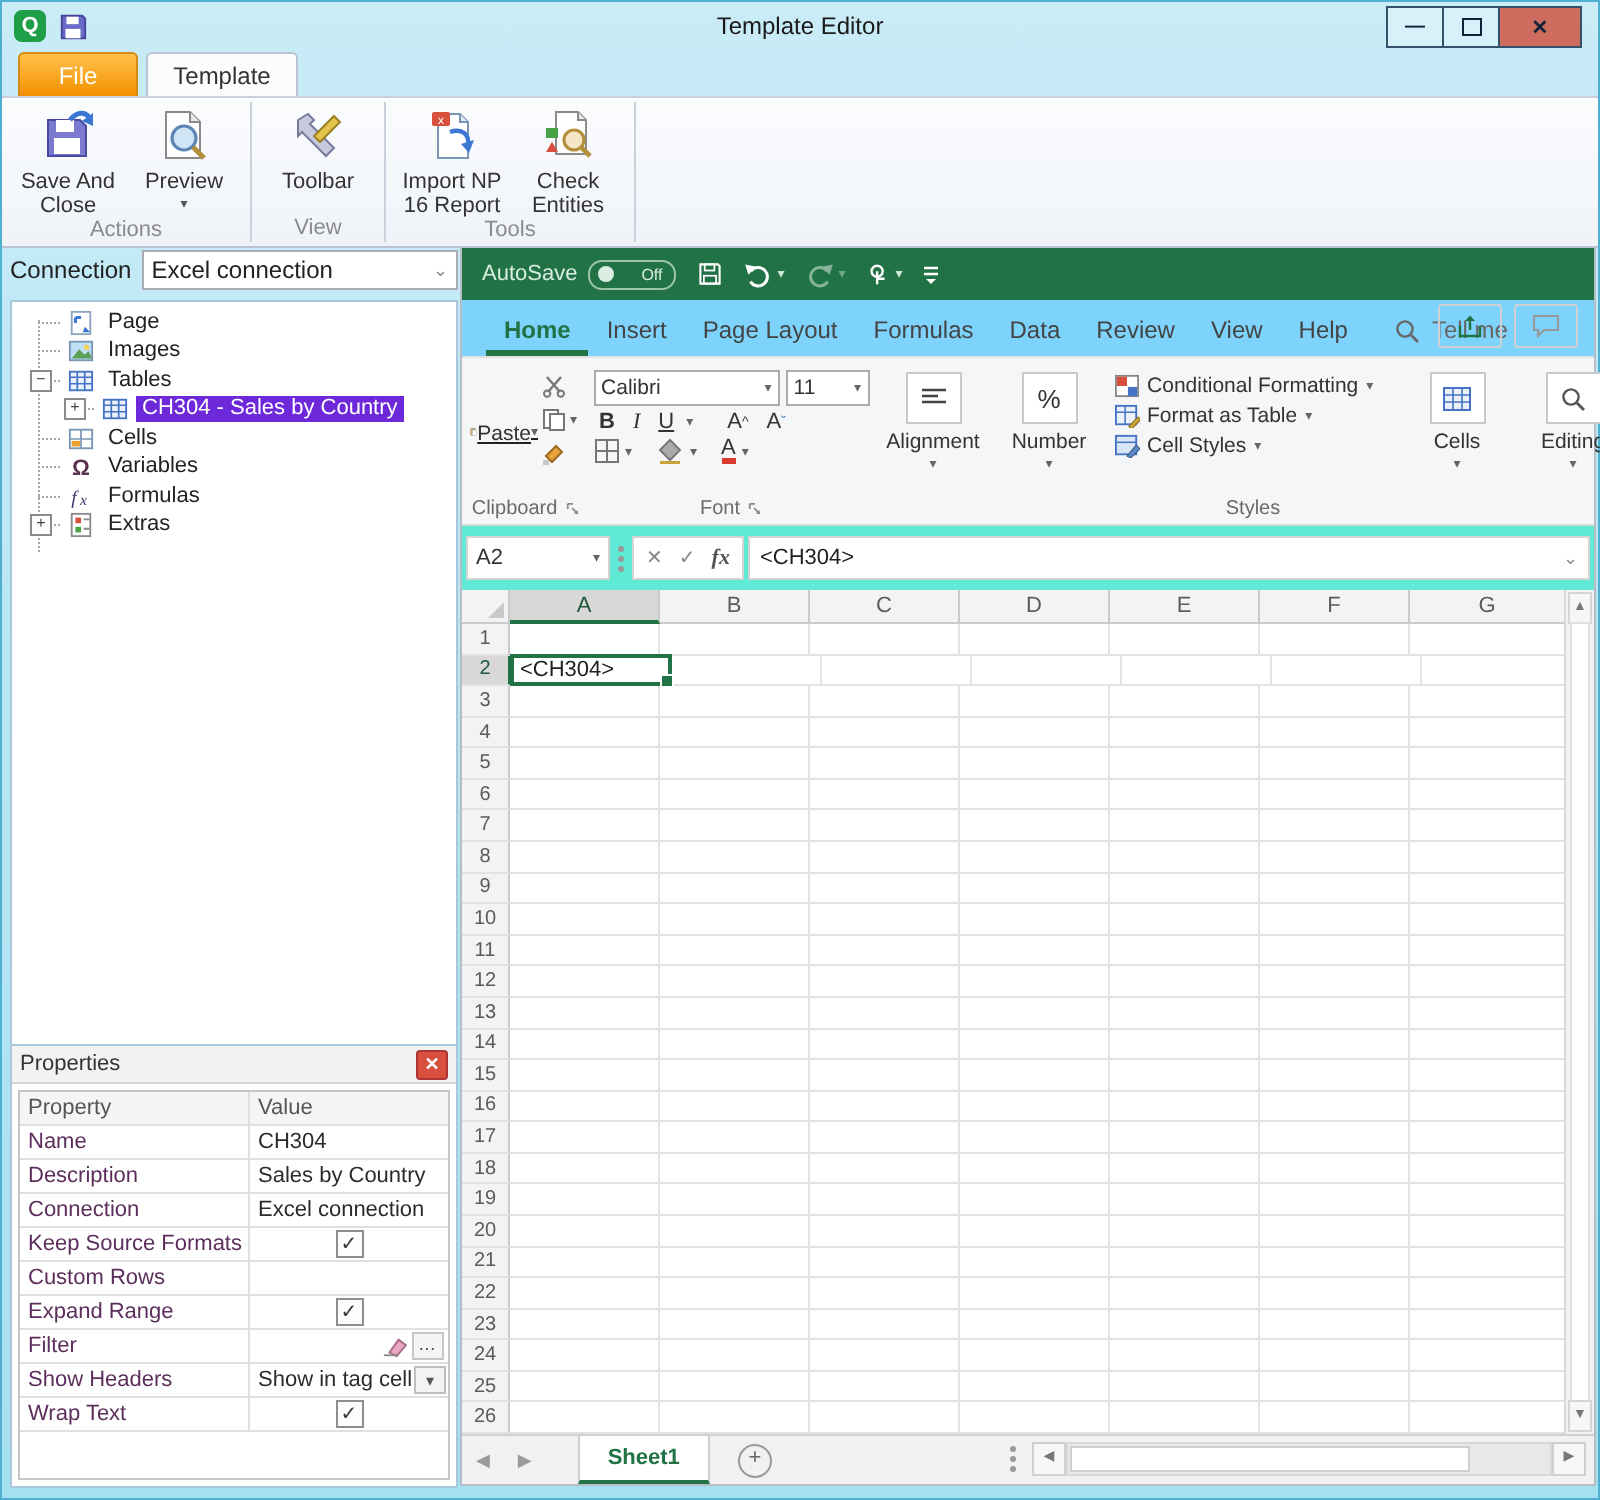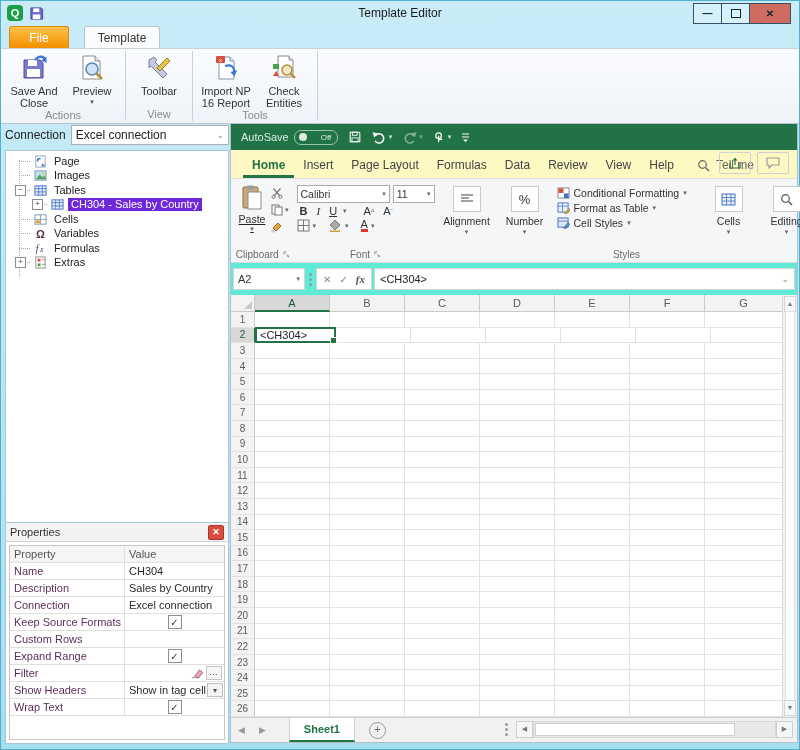--- a/index.html
+++ b/index.html
@@ -17,21 +17,21 @@
   .winbtn{width:27px;height:19px;border:1px solid #35506B;display:flex;align-items:center;
           justify-content:center;font-size:10px;color:#10243A;background:rgba(255,255,255,0.25);
           margin-left:-1px;font-weight:bold;}
   .winbtn.close{width:40px;background:#CE6C60;}
   .maxglyph{width:8px;height:7px;border:1.5px solid #10243A;display:inline-block;}
   
   .tabrow{position:absolute;left:0;top:24px;right:0;height:23px;}
   .tab{position:absolute;bottom:0;height:21px;display:flex;align-items:center;justify-content:center;
        font-size:12px;border-radius:3px 3px 0 0;}
   .tab.file{left:8px;width:58px;background:linear-gradient(#FFC14A,#F39000);color:#fff;border:1px solid #D88A10;border-bottom:none;}
-  .tab.template{left:83px;width:74px;background:#FBFCFD;border:1px solid #B9C3D2;border-bottom:none;color:#333;}
+  .tab.template{left:72px;width:74px;background:#FBFCFD;border:1px solid #B9C3D2;border-bottom:none;color:#333;}
   
   .appribbon{position:absolute;left:0;top:47px;right:0;height:74px;background:linear-gradient(#FBFCFE,#EFF3F8);
              border-top:1px solid #C9D1DD;border-bottom:1px solid #B9C4D2;display:flex;align-items:stretch;}
   .rgroup{display:flex;flex-direction:column;padding:2px 4px 0 4px;}
   .rgroup .btns{flex:1;display:flex;align-items:flex-start;}
   .rbtn{width:58px;display:flex;flex-direction:column;align-items:center;padding-top:2px;cursor:default;}
   .rbtn .ic{width:30px;height:30px;display:flex;align-items:center;justify-content:center;}
   .rbtn .lbl{font-size:11px;color:#333;text-align:center;line-height:12px;margin-top:2px;white-space:pre-line;}
   .rbtn .dd{font-size:7px;color:#555;margin-top:1px;}
   .glabel{height:15px;text-align:center;font-size:11px;color:#8A8A8A;}
@@ -79,34 +79,34 @@
   .excel{position:absolute;left:229px;top:123px;width:566px;height:618px;background:#fff;
          border:1px solid #B5BDC6;border-top:none;box-sizing:content-box;display:flex;flex-direction:column;}
   .xl-titlebar{height:26px;background:#217346;display:flex;align-items:center;gap:10px;padding:0 10px;flex:none;}
   .autosave{display:flex;align-items:center;gap:5px;color:#D9EDE2;font-size:11px;}
   .toggle{width:34px;height:13px;border:1px solid #9CC5AD;border-radius:7px;display:flex;align-items:center;
           padding:0 4px;gap:14px;color:#D9EDE2;font-size:8px;}
   .knob{width:8px;height:8px;border-radius:50%;background:#D9EDE2;}
   .xlqbtn{display:flex;align-items:center;color:#fff;gap:2px;}
   .xlqbtn .dd{font-size:7px;color:#CFE6D9;}
   .dim{opacity:0.45;}
-  .xl-tabs{height:28px;background:#fef9c3;display:flex;align-items:flex-end;padding-left:12px;flex:none;
+  .xl-tabs{height:28px;background:#7dd3fc;display:flex;align-items:flex-end;padding-left:12px;flex:none;
            border-bottom:1px solid #E1E1E1;position:relative;}
   .xtab{padding:0 9px 6px 9px;font-size:12px;color:#444;}
   .xtab.active{color:#217346;font-weight:bold;border-bottom:3px solid #217346;padding-bottom:3px;}
   .tellme{display:flex;align-items:center;gap:6px;color:#666;font-size:12px;padding:0 10px 6px 14px;}
   .xl-right-icons{position:absolute;right:8px;bottom:4px;display:flex;gap:6px;}
   .xlsq{width:30px;height:20px;border:1px solid #D0D0D0;border-radius:2px;display:flex;align-items:center;justify-content:center;}
   
   .xl-ribbon{height:80px;background:#F5F6F7;border-bottom:1px solid #DADADA;display:flex;flex:none;padding:3px 2px 0 4px;}
   .xgroup{display:flex;flex-direction:column;}
   .xgroup .xcontent{flex:1;display:flex;}
   .xglabel{height:15px;font-size:10px;color:#6A6A6A;text-align:center;display:flex;align-items:center;justify-content:center;gap:4px;}
   .xsep{width:1px;background:#DCDCDC;margin:2px 3px;}
-  .pastebtn{width:34px;display:flex;flex-direction:column;align-items:center;padding-top:3px;text-decoration:underline;}
+  .pastebtn{width:34px;display:flex;flex-direction:row;align-items:center;padding-top:3px;text-decoration:underline;}
   .pastebtn .lbl{font-size:10.5px;color:#333;margin-top:2px;}
   .smallcol{display:flex;flex-direction:column;justify-content:flex-start;gap:3px;padding:4px 2px;}
   .sbtn{height:14px;display:flex;align-items:center;gap:2px;color:#555;}
   .fontgrp{display:flex;flex-direction:column;gap:2px;padding-top:3px;width:138px;}
   .fontrow{display:flex;align-items:center;gap:3px;}
   .combo{border:1px solid #ABABAB;background:#fff;height:16px;display:flex;align-items:center;
          justify-content:space-between;padding:0 3px;font-size:10.5px;color:#333;}
   .fmtbtn{font-size:11px;color:#333;padding:0 3px;display:flex;align-items:center;}
   .bigbtn{width:52px;display:flex;flex-direction:column;align-items:center;justify-content:flex-start;padding-top:4px;}
   .bigbtn .box{width:26px;height:24px;border:1px solid #C9C9C9;background:#fff;display:flex;align-items:center;justify-content:center;font-size:13px;color:#333;}

